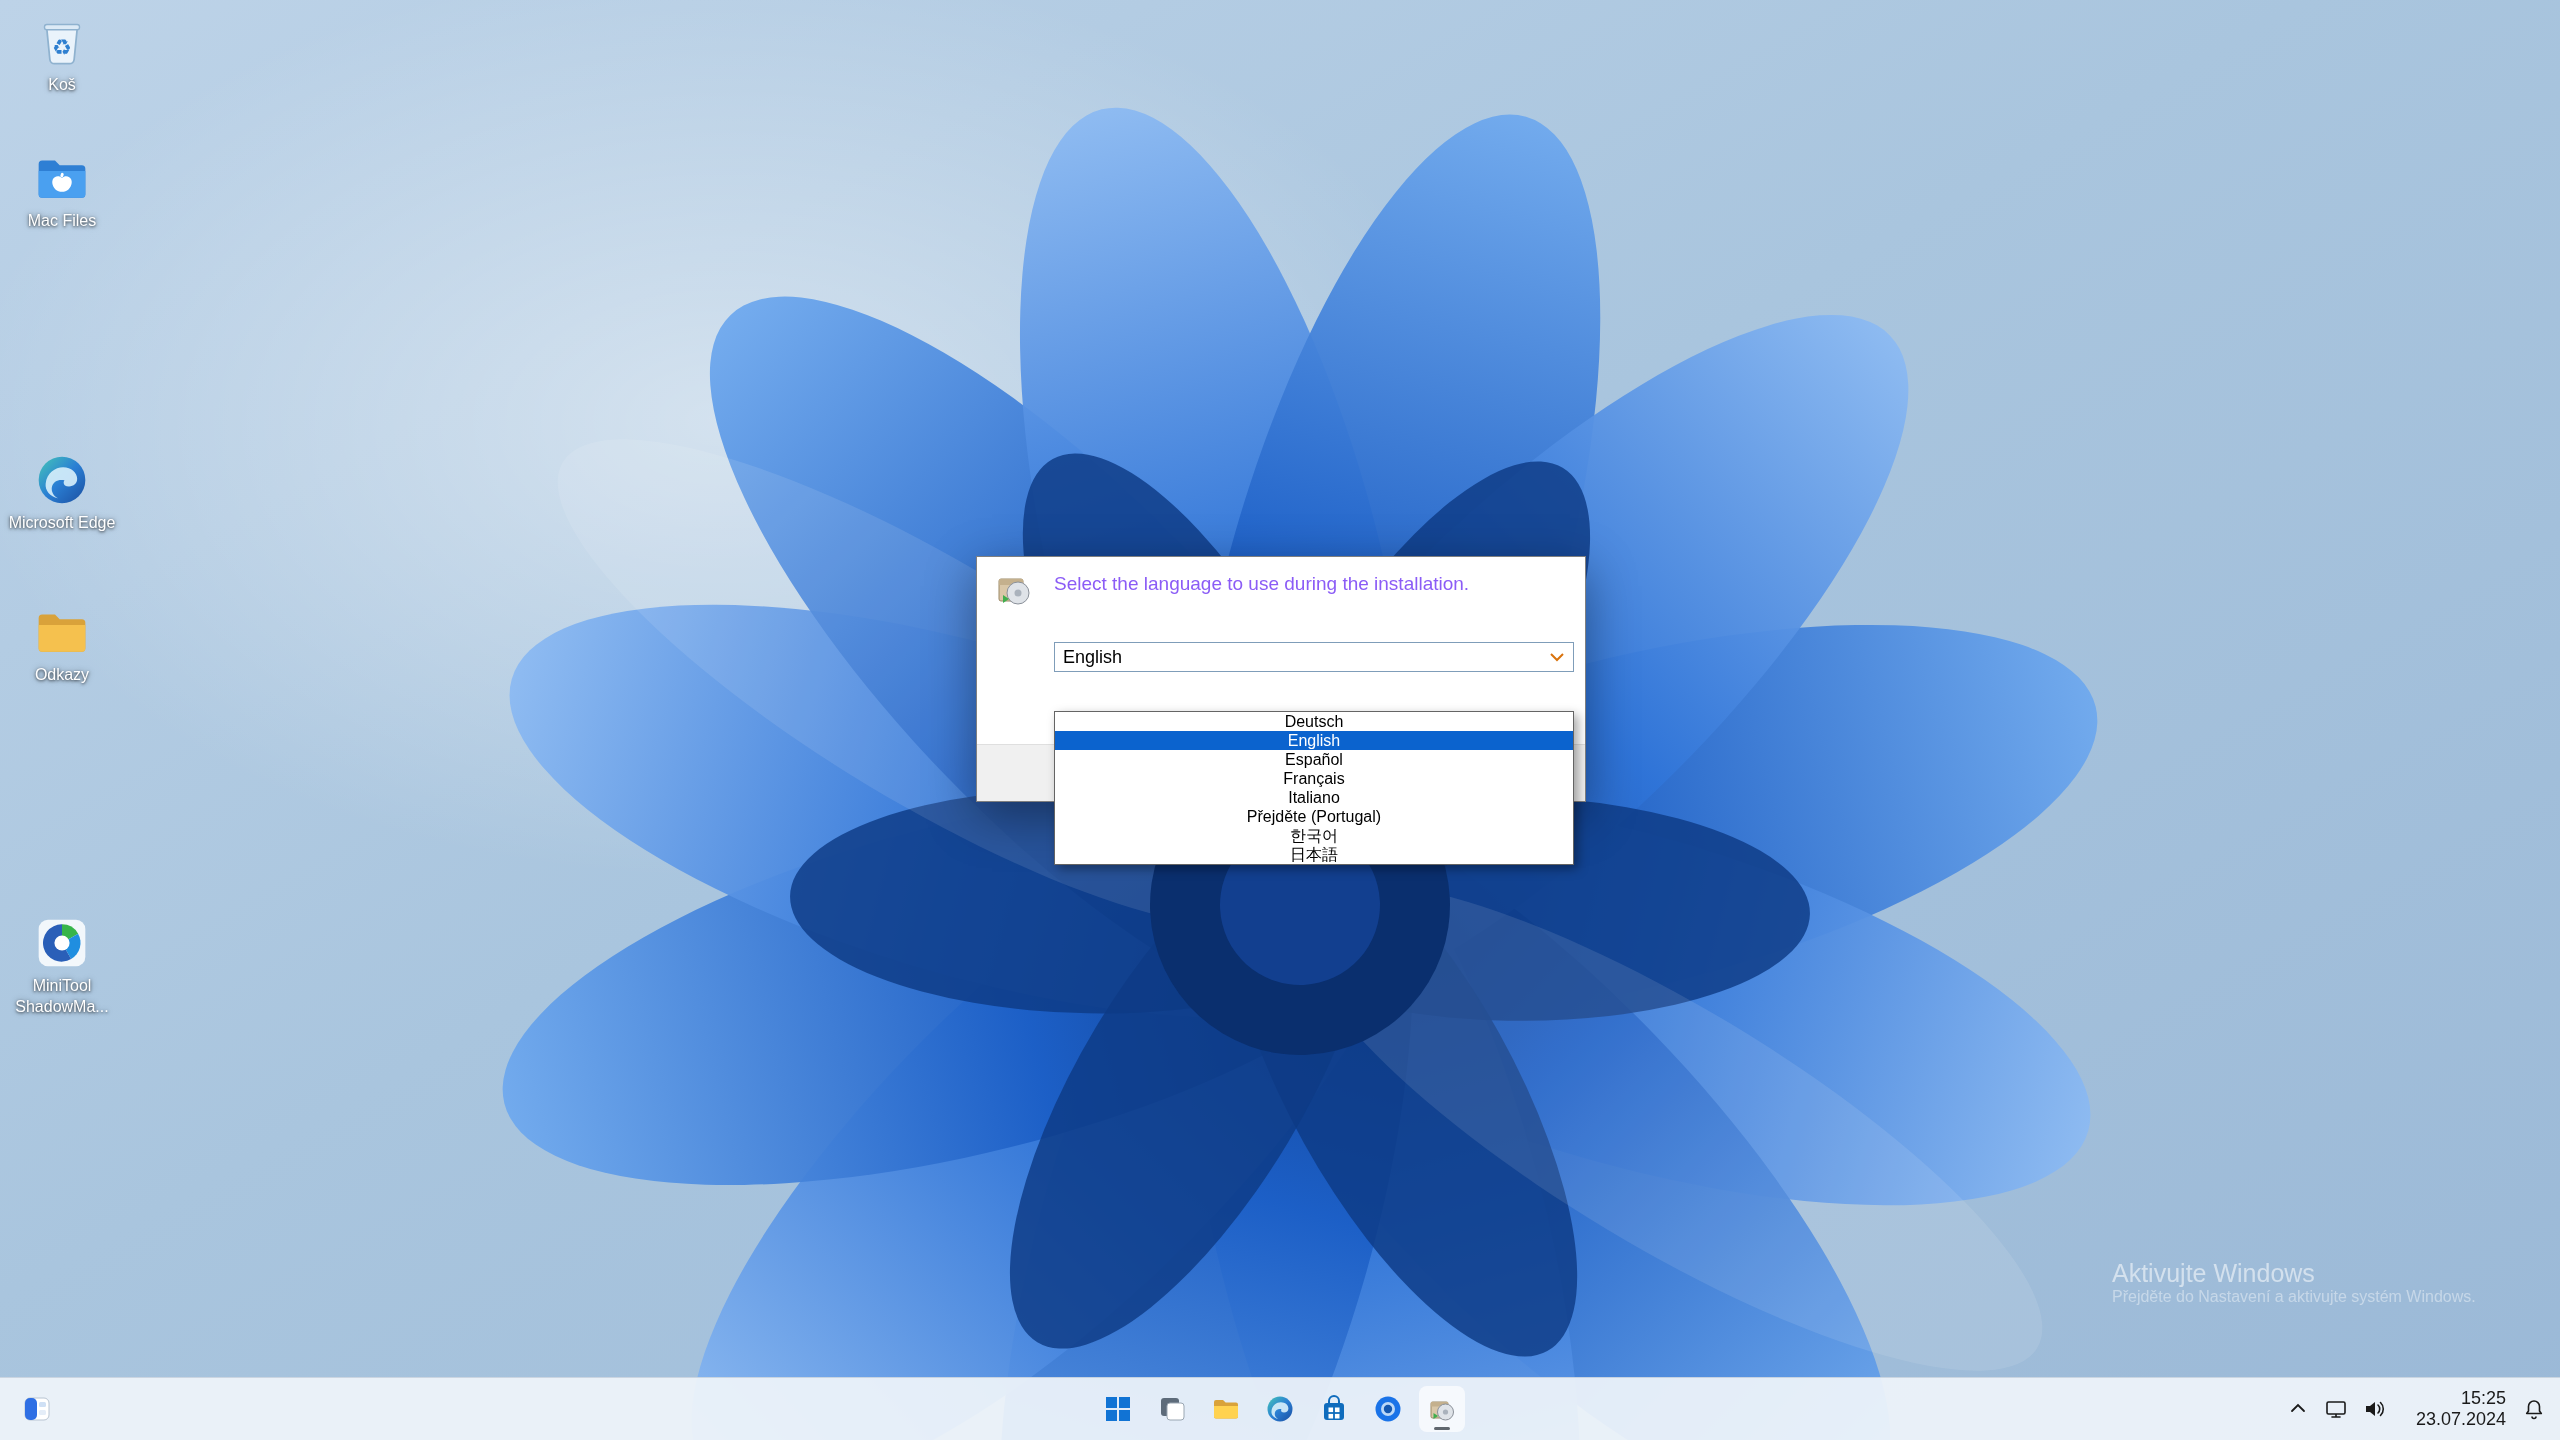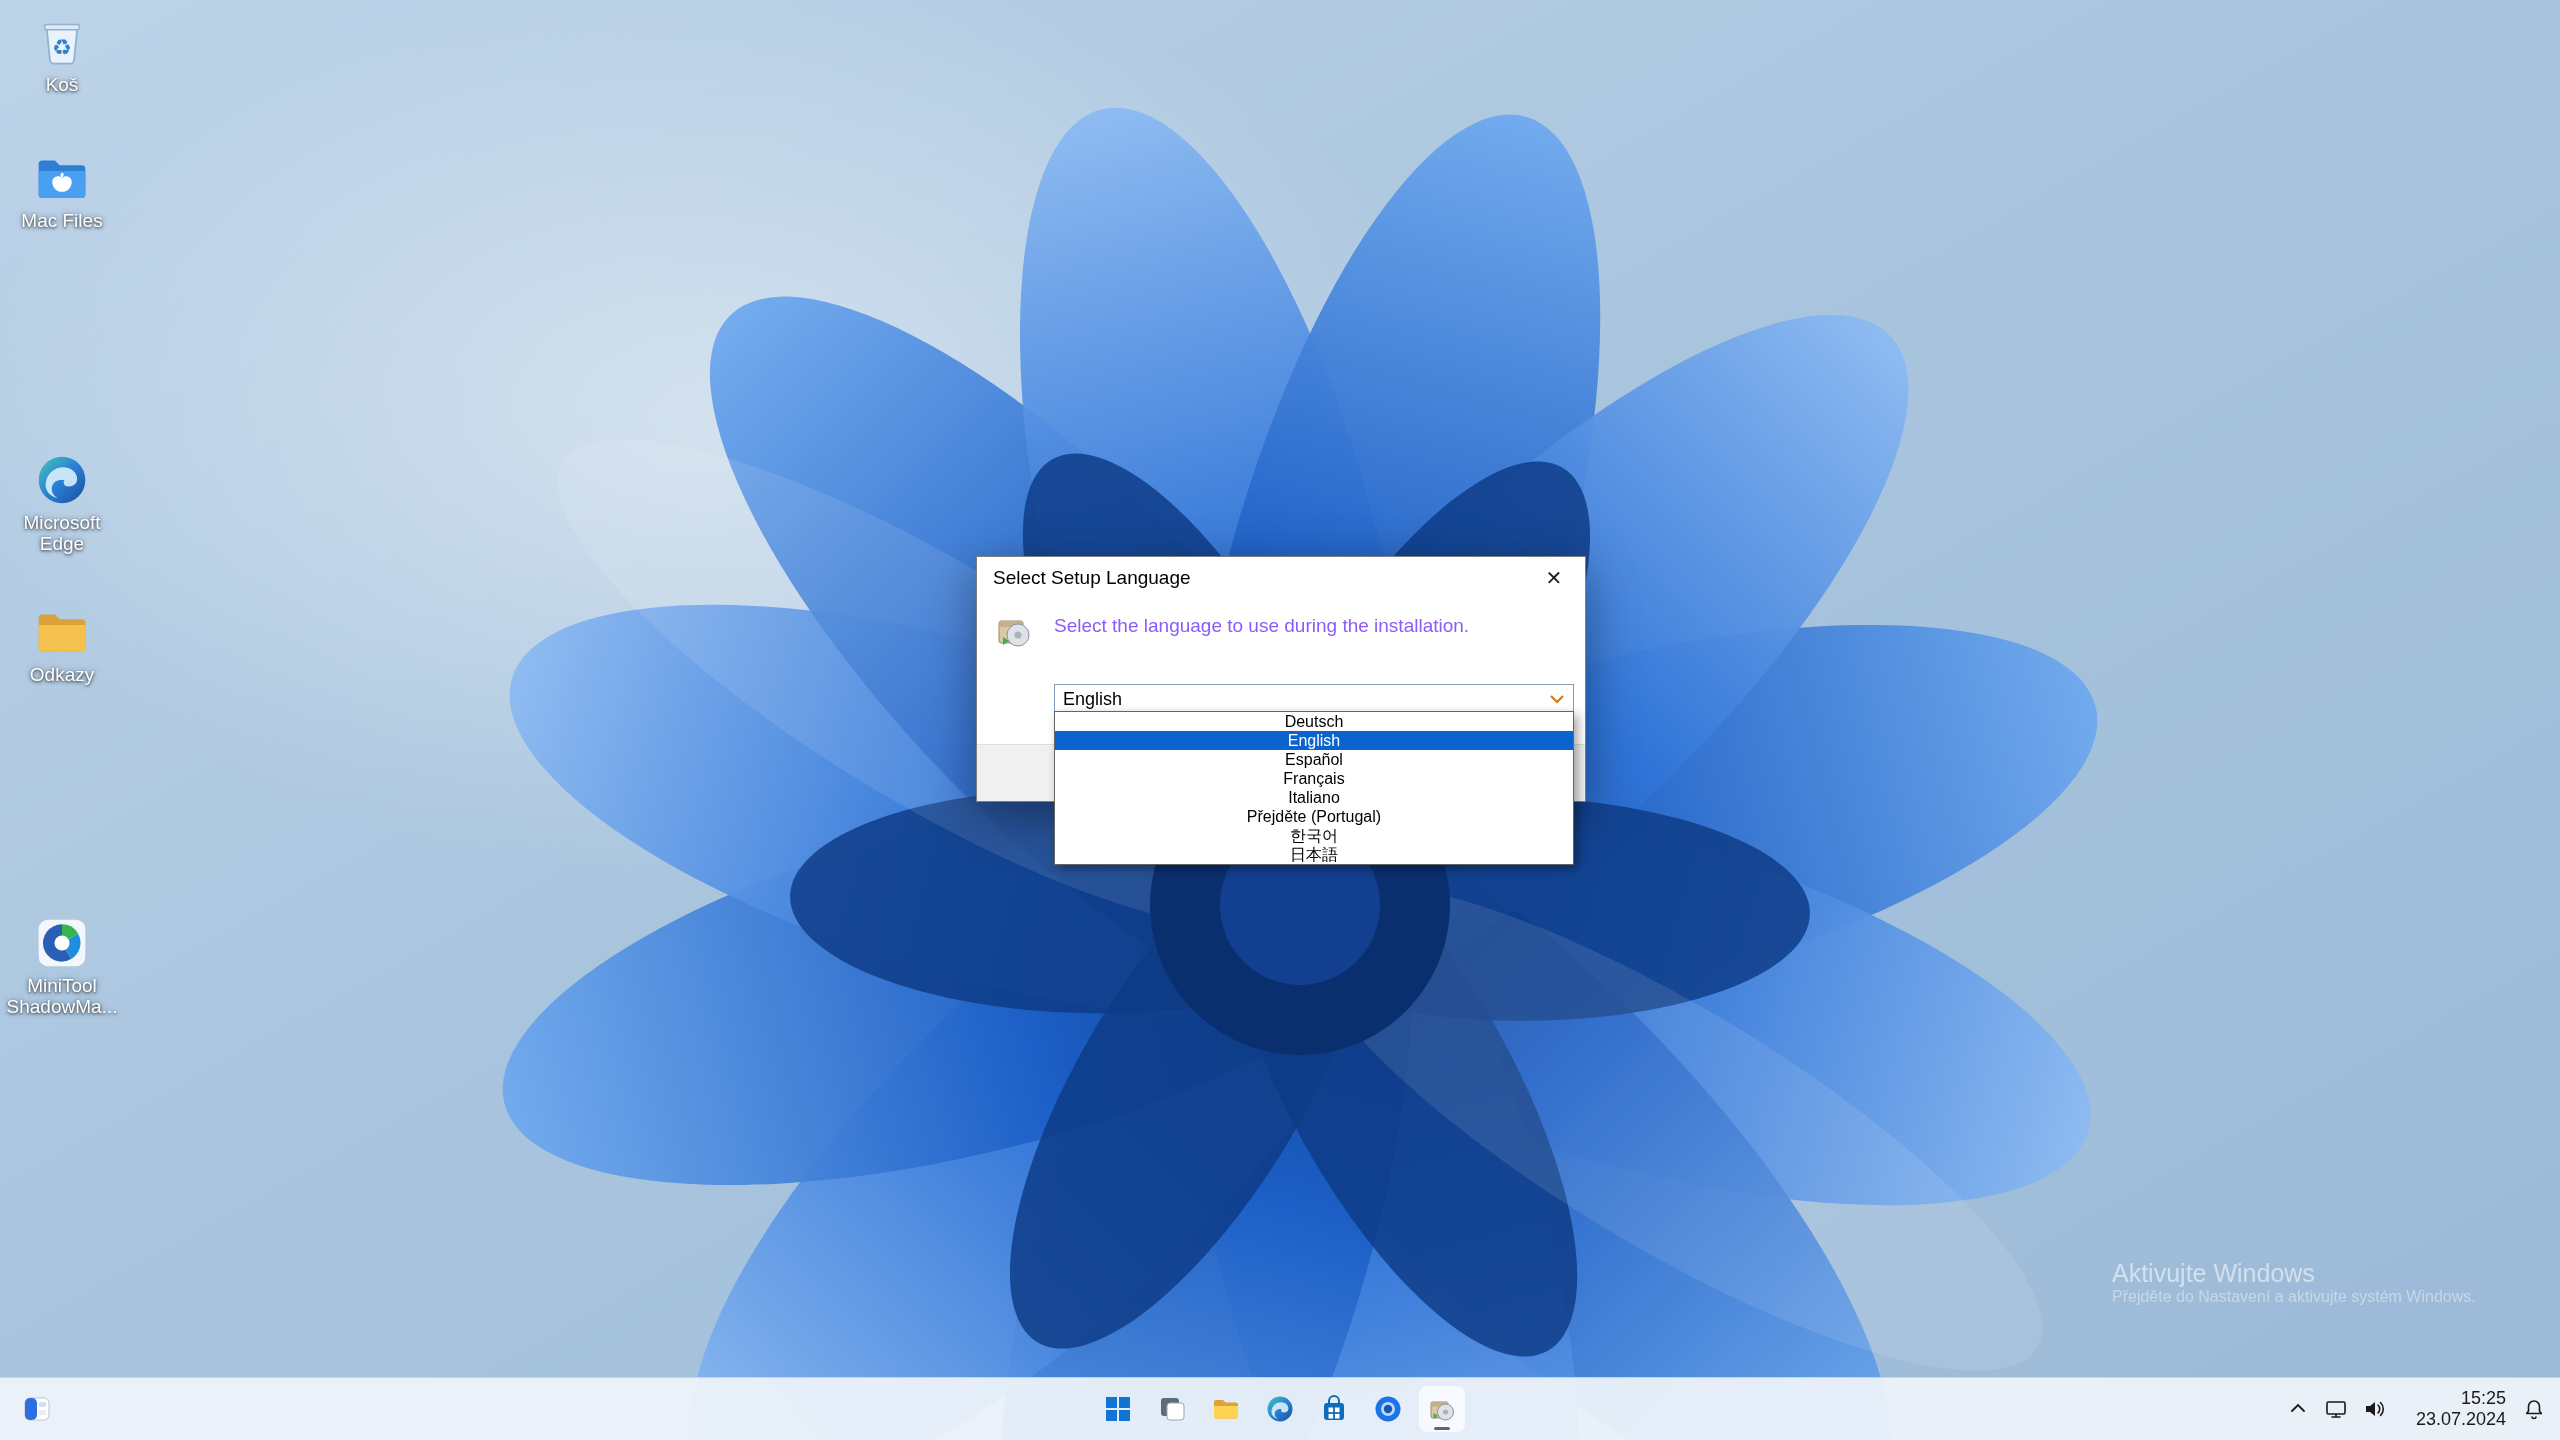--- a/index.html
+++ b/index.html
@@ -10,21 +10,21 @@
   }
   
   .wallpaper{position:absolute;inset:0;z-index:0;}
   .wallpaper svg{display:block;width:2560px;height:1440px;}
 
   
   .dicon{position:absolute;left:6px;width:112px;text-align:center;z-index:2;cursor:default;}
   .dicon-img{width:56px;height:56px;margin:0 auto;}
   .dicon-img svg{width:56px;height:56px;display:block;}
   .dicon-label{
-    margin-top:4px;font-size:19px;line-height:21px;color:#ffffff;
+    margin-top:4px;font-size:16px;line-height:21px;color:#ffffff;
     text-shadow:0 1px 3px rgba(0,0,0,.7), 0 0 6px rgba(0,0,0,.35);
     word-wrap:break-word;
   }
   #icon-kos{top:14px;}
   #icon-mac{top:150px;}
   #icon-edge{top:452px;}
   #icon-odkazy{top:604px;}
   #icon-minitool{top:915px;}
 
   
@@ -217,24 +217,20 @@
   </div>
   <div class="dicon-label">MiniTool ShadowMa...</div>
 </div>
 
 <div class="watermark">
   <div class="wm1">Aktivujte Windows</div>
   <div class="wm2">Přejděte do Nastavení a aktivujte systém Windows.</div>
 </div>
 
 <div class="dialog">
-  <div class="dlg-titlebar">
-    <div class="dlg-title">Select Setup Language</div>
-    <div class="dlg-close">✕</div>
-  </div>
   <div class="dlg-body">
     <div class="dlg-appicon">
       <svg viewBox="0 0 40 40">
         <rect x="6" y="10" width="24" height="22" rx="2" fill="#d9c7a8" stroke="#9d8a67" stroke-width="1"></rect>
         <rect x="6" y="10" width="24" height="6" fill="#c4b08d"></rect>
         <circle cx="25" cy="24" r="11" fill="#dfe3e8" stroke="#8a9099" stroke-width="1"></circle>
         <circle cx="25" cy="24" r="3.5" fill="#aab2bc"></circle>
         <path d="M10 26 l6 4 -6 4 z" fill="#3fae4e"></path>
       </svg>
     </div>

